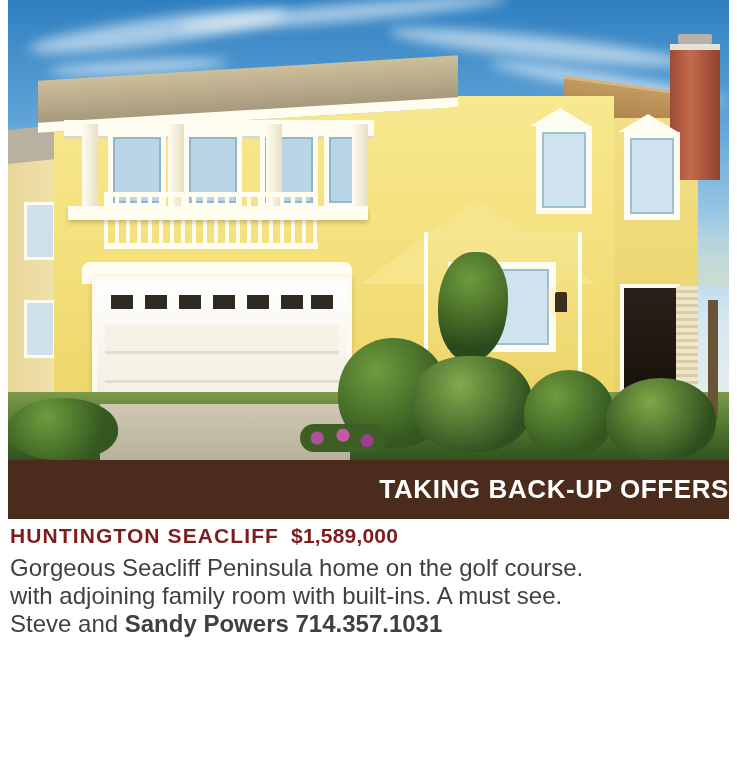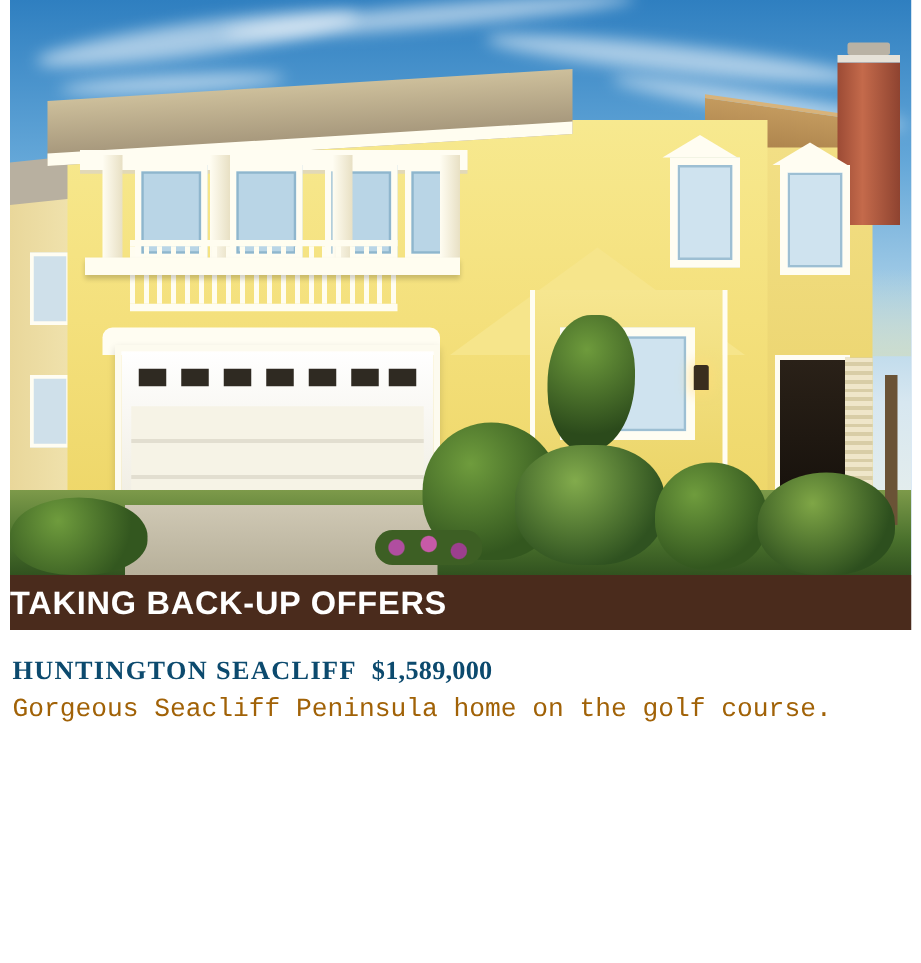--- a/index.html
+++ b/index.html
@@ -287,67 +287,67 @@
     left: 700px; top: 300px; width: 10px; height: 120px;
     background: #6a5336;
   }
 
   
   .banner {
     position: absolute;
     left: 8px;
     top: 460px;
     width: 721px;
-    height: 44px;
+    height: 59px;
     background: #4a2b1c;
     display: flex;
     align-items: center;
-    justify-content: flex-start;
+    justify-content: flex-end;
   }
   .banner-text {
     color: #ffffff;
     font-family: "Liberation Sans", sans-serif;
     font-weight: bold;
     font-size: 26px;
     letter-spacing: 0.6px;
   }
 
   
   .info {
     position: absolute;
     left: 10px;
     top: 524px;
     width: 715px;
   }
   .headline {
-    font-family: Liberation Serif, serif;
+    font-family: Liberation Sans, sans-serif;
     font-weight: bold;
     font-size: 21px;
-    color: #0c4a6e;
+    color: #7f1d1d;
     letter-spacing: 1.1px;
     margin: 0 0 6px 0;
     white-space: nowrap;
   }
   .headline .price {
     letter-spacing: 0.2px;
     margin-left: 12px;
   }
   .address {
     font-family: "Liberation Sans", sans-serif;
     font-weight: bold;
     font-size: 18px;
     color: #1a1a1a;
     letter-spacing: 0.2px;
     margin: 0 0 18px 0;
   }
   .desc {
-    font-family: Liberation Mono, monospace;
-    font-size: 21px;
+    font-family: Liberation Sans, sans-serif;
+    font-size: 24px;
     line-height: 28px;
-    color: #a16207;
+    color: #404040;
     margin: 0;
   }
   .desc .just {
     display: block;
     text-align: justify;
     text-align-last: justify;
   }
   .desc .last-line {
     display: block;
   }
@@ -435,16 +435,18 @@
   <div class="banner">
     <span class="banner-text">TAKING BACK-UP OFFERS</span>
   </div>
 
   <div class="info">
     <h1 class="headline">
       <span>HUNTINGTON SEACLIFF</span><span class="price">$1,589,000</span>
     </h1>
     <p class="desc">
       <span class="last-line">Gorgeous Seacliff Peninsula home on the golf course.</span>
+      <span class="last-line">with adjoining family room with built-ins. A must see.</span>
+      <span class="last-line"><span>Steve and </span><span class="agent">Sandy Powers 714.357.1031</span></span>
     </p>
   </div>
 
 </div>
 
 </body></html>

